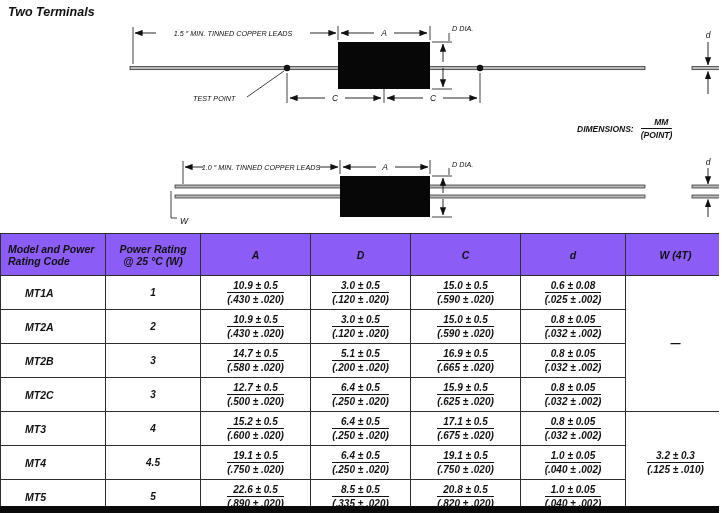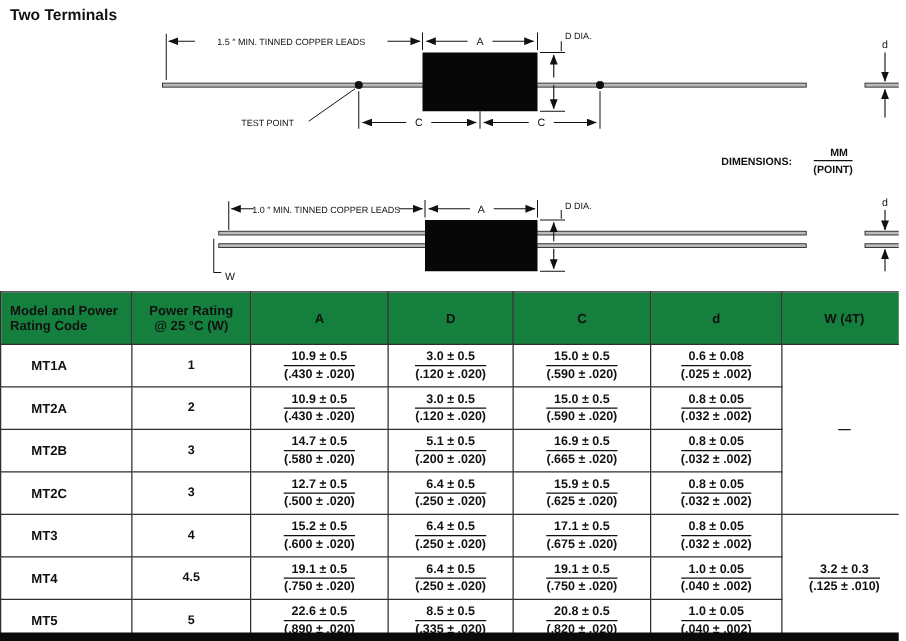--- a/index.html
+++ b/index.html
@@ -1,38 +1,38 @@
 <!DOCTYPE html>
 <html><head>
 <meta charset="utf-8">
 <style>
   html,body{margin:0;padding:0;background:#fff;}
   .page{position:relative;width:719px;height:513px;background:#fff;overflow:hidden;
-        font-family:"Liberation Sans",sans-serif;color:#111;}
+        font-family:"Liberation Sans",sans-serif;color:#111;font-style:italic;}
   .sec-title{position:absolute;left:8px;margin:0;font-size:12.5px;font-weight:bold;color:#111;}
   #title-two{top:5px;}
   #title-four{top:136px;}
   .dgm{position:absolute;left:0;}
   #dgm-two{top:18px;}
   #dgm-four{top:155px;}
   .lbl{font-family:"Liberation Sans",sans-serif;font-size:7.2px;fill:#111;}
   .lbl-lg{font-family:"Liberation Sans",sans-serif;font-size:8.5px;fill:#111;}
   .dline{stroke:#111;stroke-width:0.9;fill:none;}
   .xline{stroke:#111;stroke-width:0.8;fill:none;}
   .lead{fill:#b9b9b9;stroke:#222;stroke-width:0.7;}
   .body-rect{fill:#070707;}
-  .dims-note{position:absolute;top:117px;left:577px;display:flex;align-items:center;gap:17px;
+  .dims-note{position:absolute;top:117px;left:577px;display:flex;align-items:center;gap:7px;
              font-size:8.5px;font-weight:bold;}
   .unit-fr{display:inline-block;text-align:right;font-size:8.5px;font-weight:bold;}
   .unit-fr .u-mm{display:block;border-bottom:1px solid #111;padding:0 4px 1px;}
   .unit-fr .u-in{display:block;padding-top:1px;}
   table.spec{position:absolute;top:233px;left:0;width:725px;border-collapse:collapse;
              table-layout:fixed;font-size:10px;}
   .spec th,.spec td{border:1px solid #2e2e2e;}
-  .spec thead th{background:#15803d;font-weight:bold;height:37px;padding:2px 4px;
+  .spec thead th{background:#8b5cf6;font-weight:bold;height:37px;padding:2px 4px;
                  white-space:pre-line;font-size:10.5px;vertical-align:middle;text-align:center;}
   .spec thead th.h-left{text-align:left;padding-left:7px;}
   .spec tbody td{height:33px;padding:0 2px;text-align:center;vertical-align:middle;
                  font-weight:bold;color:#111;}
   .spec td.c-model{text-align:left;padding-left:24px;font-size:10.5px;}
   .fr{display:inline-block;line-height:1.15;}
   .fr .mm{display:block;border-bottom:1px solid #111;padding:0 5px 1px;}
   .fr .in{display:block;padding-top:1px;}
   td.c-w-val{vertical-align:bottom;padding-bottom:5px;}
   .bottom-bar{position:absolute;left:0;top:506px;width:725px;height:7px;background:#0a0a0a;}

